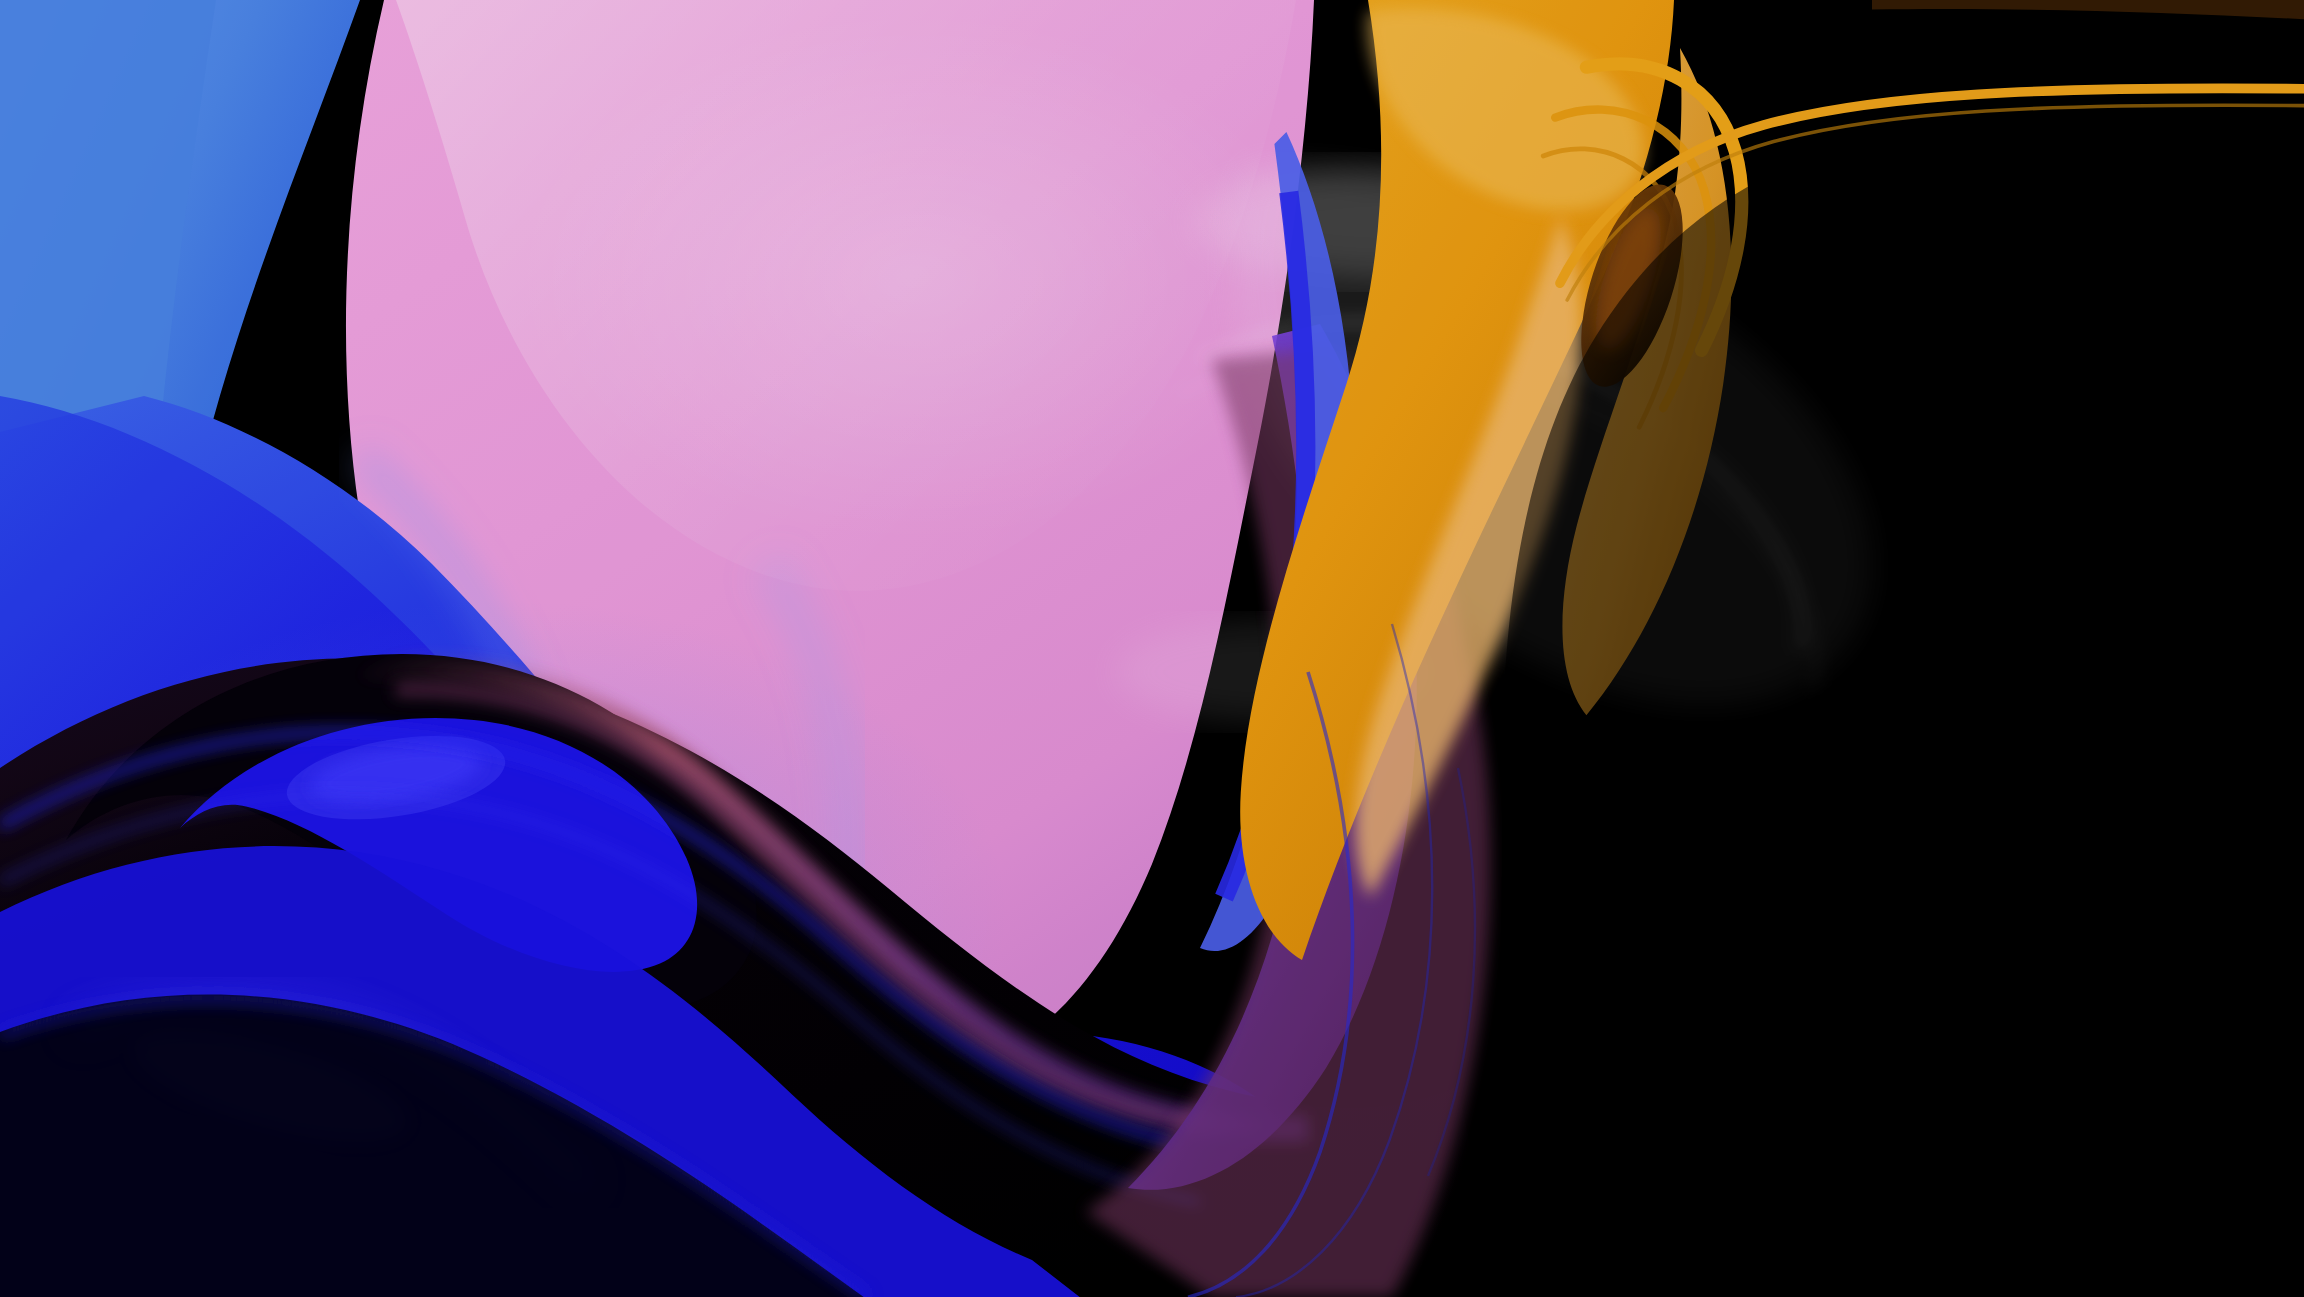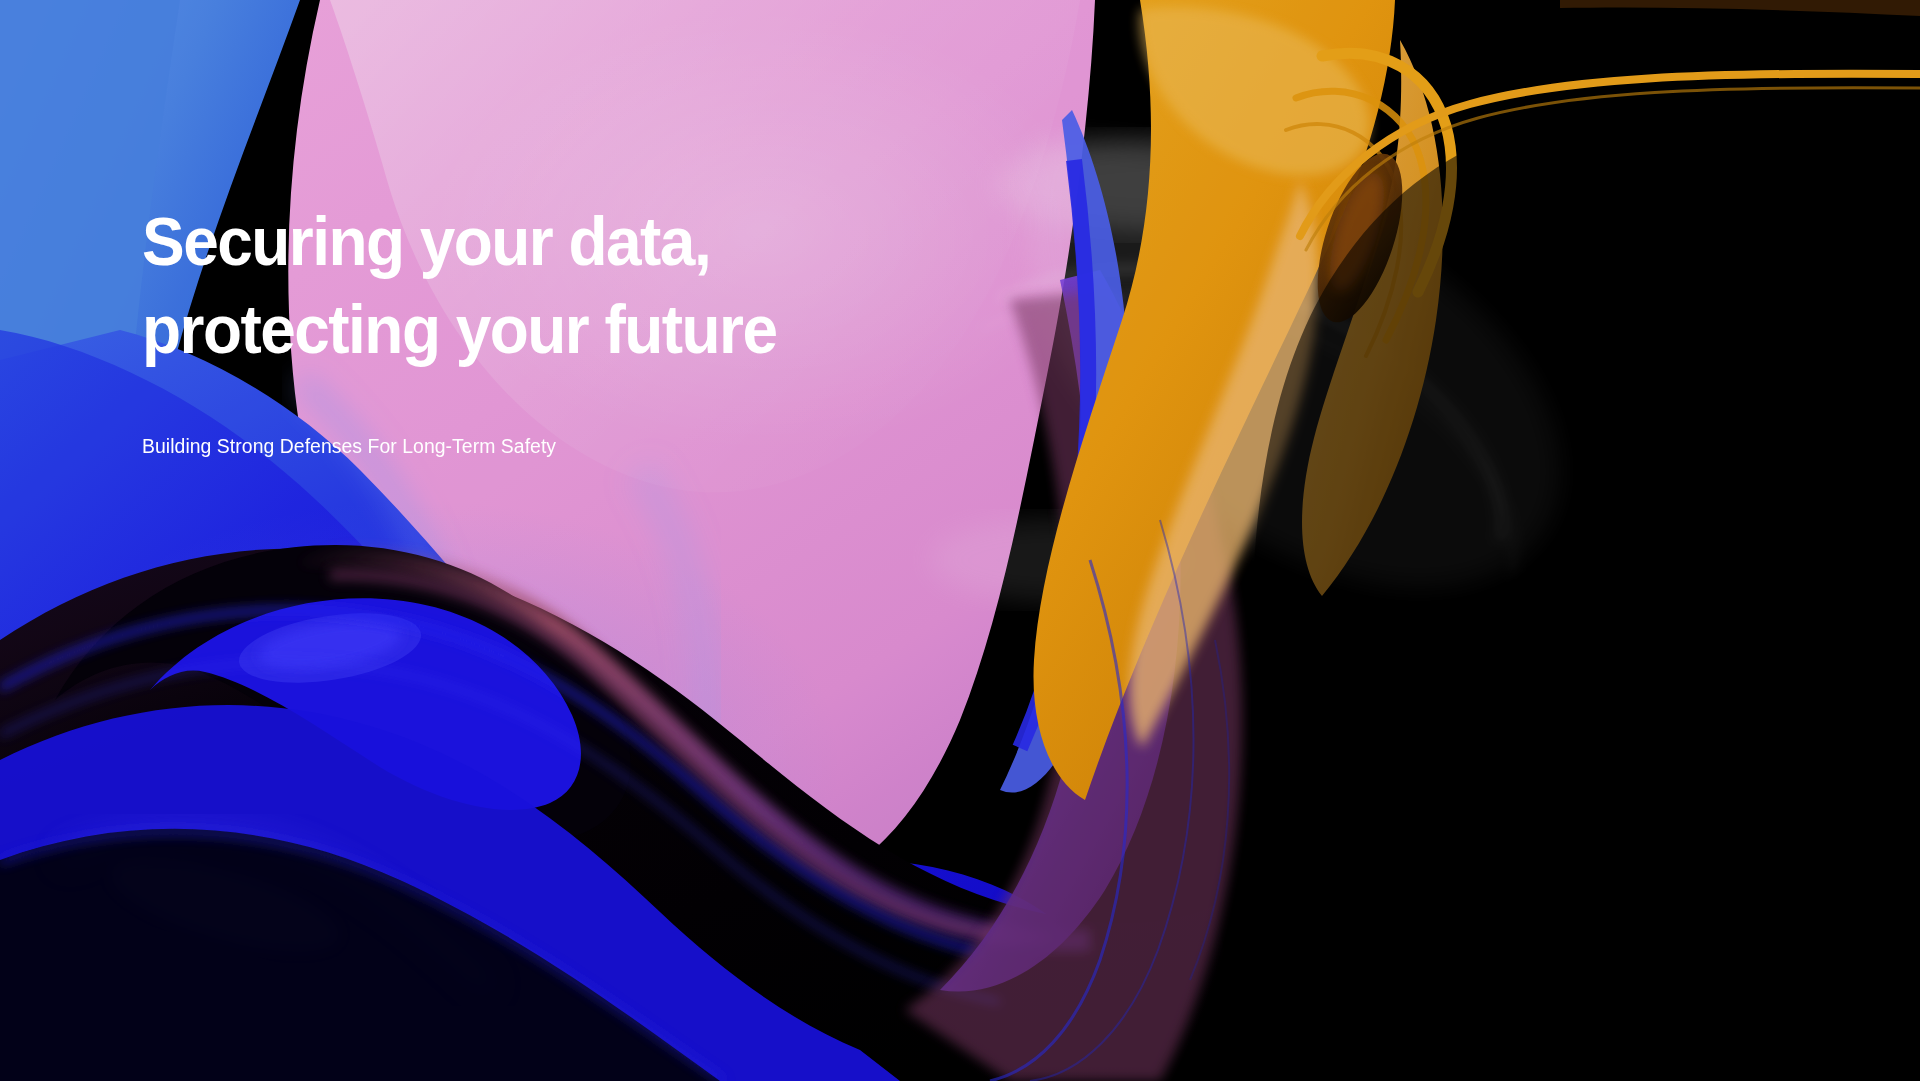--- a/index.html
+++ b/index.html
@@ -308,21 +308,14 @@
     <path d="M1160,520 C1205,670 1205,820 1158,950 C1128,1030 1080,1075 1030,1081" stroke="#2328C0" stroke-width="2" fill="none" opacity="0.45"></path>
     <path d="M1215,640 C1240,760 1232,880 1190,980" stroke="#1E22A8" stroke-width="2" fill="none" opacity="0.35"></path>
 
     <path d="M1250,1081 L1920,1081 L1920,100 C1820,96 1700,98 1600,110
              C1480,126 1392,180 1330,280
              C1268,380 1250,520 1252,660 Z" fill="#000000" opacity="0.55"></path>
 
     <rect width="1920" height="1081" fill="#000000" opacity="0.05"></rect>
   </svg>
 
-  <div id="copy">
-    <h1 class="headline">
-      <span class="ln">Securing your data,</span>
-      <span class="ln">protecting your future</span>
-    </h1>
-    <p class="subhead">Building Strong Defenses For Long-Term Safety</p>
-  </div>
 
 </div>
 
 </body></html>

